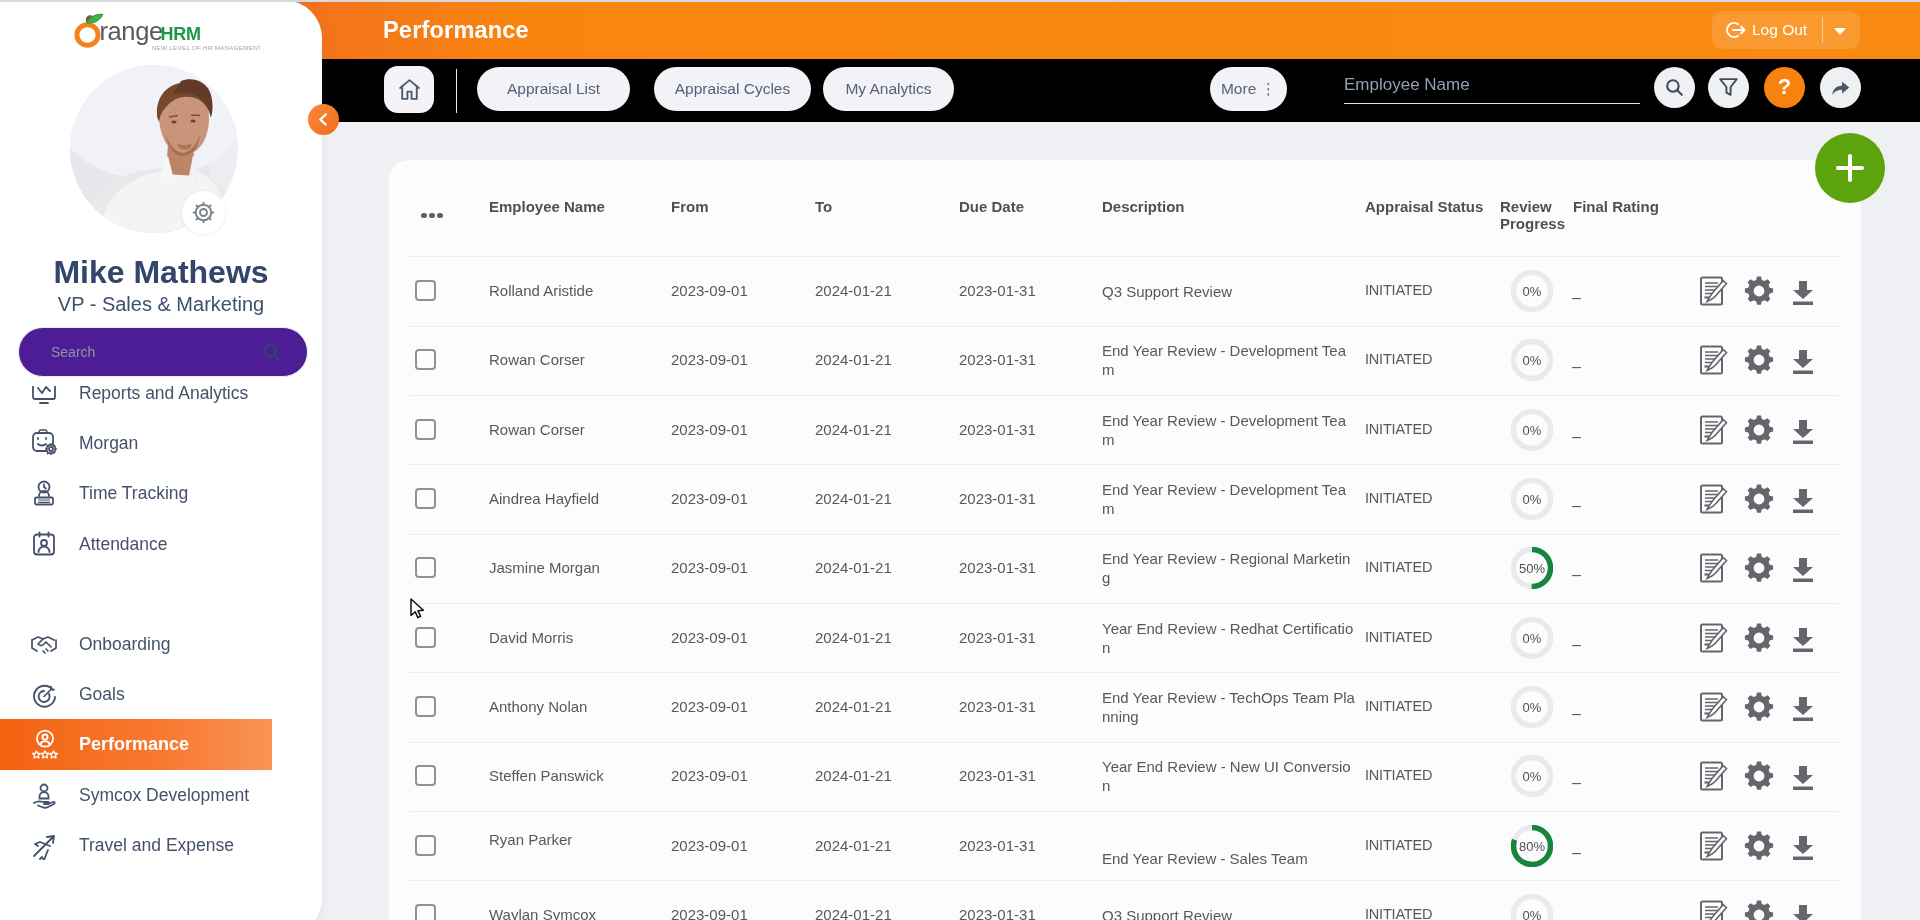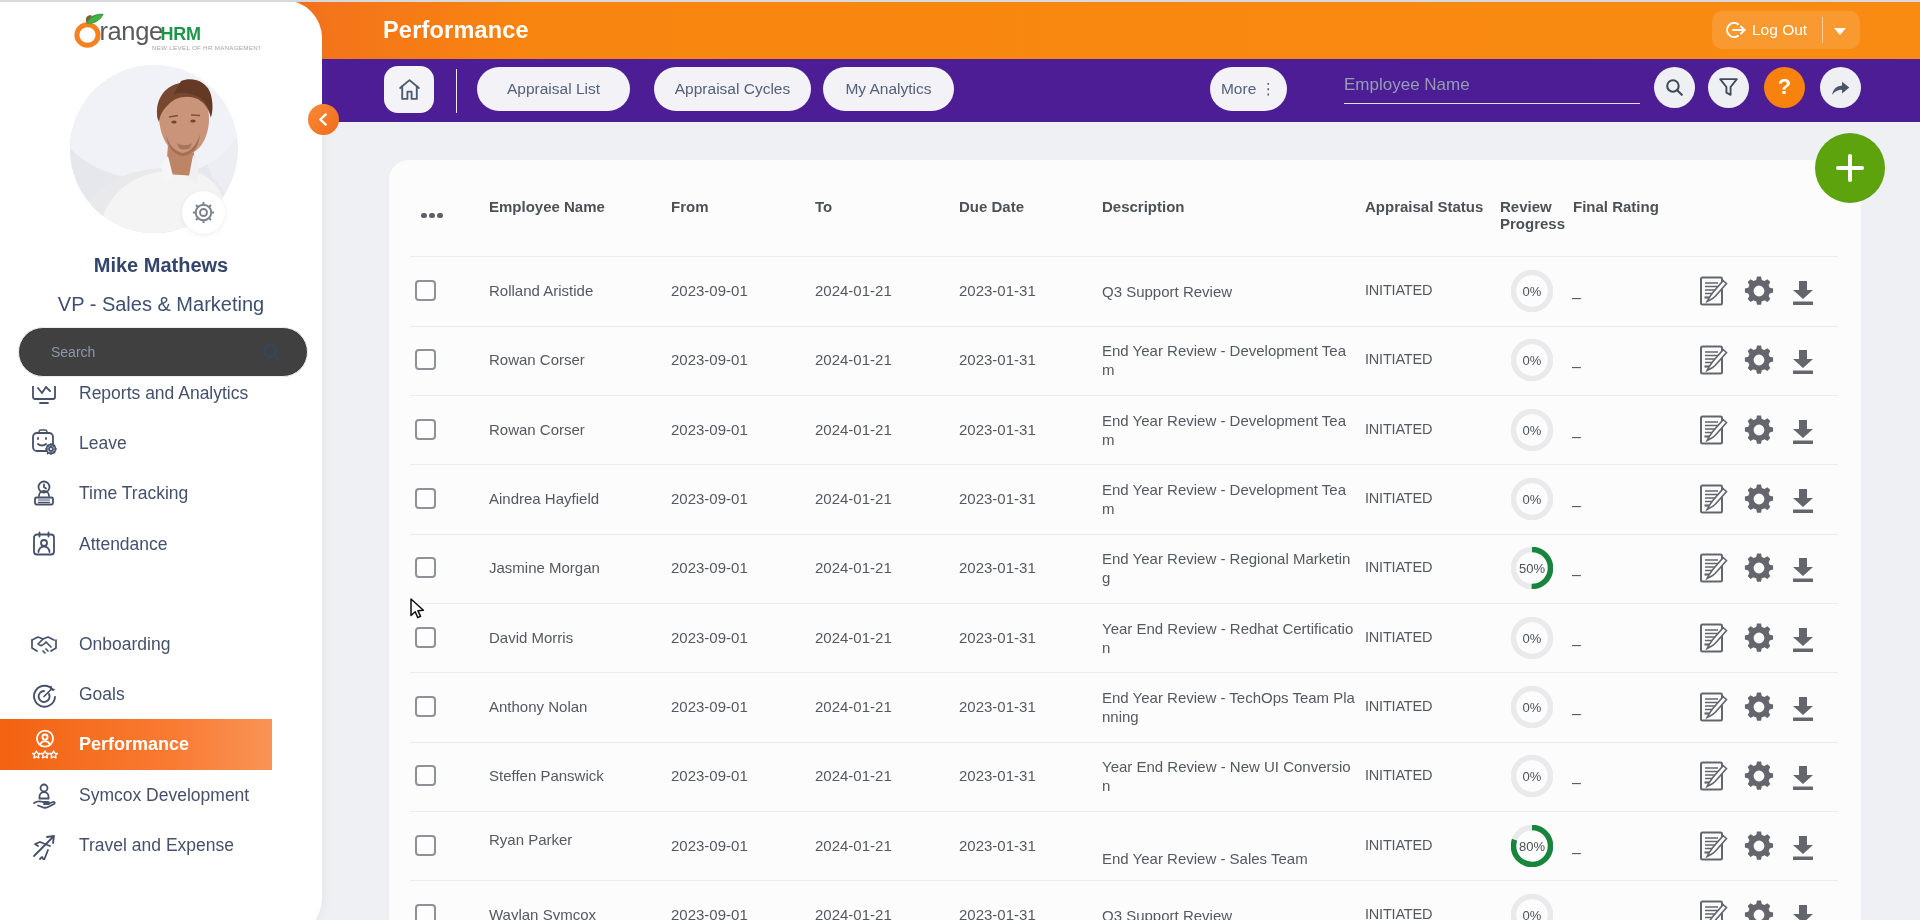--- a/index.html
+++ b/index.html
@@ -11,41 +11,41 @@
 #topline { left:0; top:0; width:1920px; height:2px; background:#d7d9dc; z-index:60; }
 #header { left:280px; top:2px; width:1640px; height:57px; background:linear-gradient(90deg,#f3701d 0%,#f8850f 15%,#f98b12 100%); z-index:5; }
 #hdr-title { left:383px; top:17px; font-size:23.5px; font-weight:bold; color:#fff; z-index:6; letter-spacing:0.2px; }
 #logout { left:1712px; top:11px; width:148px; height:38px; background:rgba(255,255,255,0.13); border-radius:10px; z-index:6; }
 #logout .sep { position:absolute; left:110px; top:6px; width:1px; height:26px; background:rgba(255,255,255,0.5); }
 #logout .txt { position:absolute; left:40px; top:10px; color:#fff; font-size:15.5px; }
 #logout svg { position:absolute; left:12px; top:9px; }
 #logout .caret { position:absolute; left:122px; top:17px; width:0; height:0; border-left:6px solid transparent; border-right:6px solid transparent; border-top:7px solid #fff; }
 
 
-#navbar { left:280px; top:59px; width:1640px; height:63px; background:#4c1d95; z-index:5; }
+#navbar { left:280px; top:59px; width:1640px; height:63px; background:#000000; z-index:5; }
 .navpill { position:absolute; top:8px; height:44px; background:#f2f2f7; border-radius:22px; color:#55617b; font-size:15.5px; line-height:44px; text-align:center; }
 #hometile { position:absolute; left:104px; top:7px; width:50px; height:47px; background:#f4f4f8; border-radius:14px; }
 #hometile svg { position:absolute; left:13px; top:11px; }
 #nav-sep { position:absolute; left:176px; top:10px; width:1px; height:44px; background:#e8e8ed; }
 #emp-input { position:absolute; left:1064px; top:16px; width:296px; color:#949eb3; font-size:17px; }
 #emp-line { position:absolute; left:1064px; top:44px; width:296px; height:1px; background:#e2e2e6; }
 .navcirc { position:absolute; top:8px; width:41px; height:41px; border-radius:50%; background:#eef0f3; }
 .navcirc svg { position:absolute; left:8px; top:8px; }
 #qmark { background:#f8820e; color:#fff; font-size:22px; font-weight:bold; text-align:center; line-height:40px; }
 
 
 #sidebar { left:0; top:0; width:322px; height:938px; background:#fff; border-radius:0 38px 40px 0; z-index:10; box-shadow:0 0 12px rgba(120,120,130,0.10); }
 #collapse { left:308px; top:104px; width:31px; height:31px; border-radius:50%; background:linear-gradient(135deg,#f98a38,#f06c1b); z-index:12; }
 #logo { left:74px; top:10px; z-index:11; }
 #avatar { left:69px; top:64px; z-index:11; }
 #gearbadge { left:182px; top:191px; width:43px; height:43px; background:#fff; border-radius:50%; z-index:12; box-shadow:0 1px 4px rgba(0,0,0,0.08); }
 #gearbadge svg { position:absolute; left:8px; top:8px; }
-#uname { left:0; top:254px; width:322px; text-align:center; font-size:20px; font-weight:bold; color:#33456b; z-index:11; }
+#uname { left:0; top:254px; width:322px; text-align:center; font-size:32px; font-weight:bold; color:#33456b; z-index:11; }
 #utitle { left:0; top:293px; width:322px; text-align:center; font-size:20px; color:#3e5070; z-index:11; }
-#searchbox { left:18px; top:327px; width:290px; height:50px; background:#404040; border:1px solid #ededf1; border-radius:25px; z-index:12; }
+#searchbox { left:18px; top:327px; width:290px; height:50px; background:#4c1d95; border:1px solid #ededf1; border-radius:25px; z-index:12; }
 #searchbox .ph { position:absolute; left:32px; top:16px; font-size:14px; color:#8f96a8; }
 #searchbox svg { position:absolute; right:24px; top:13px; }
 #menu { left:0; top:386px; width:272px; height:497px; overflow:hidden; z-index:11; }
 .mitem { position:absolute; left:0; width:322px; height:50px; }
 .mitem .lbl { position:absolute; left:79px; top:15.5px; font-size:17.5px; color:#45516b; }
 .mitem svg { position:absolute; left:30px; top:12px; }
 #active-pill { position:absolute; left:0; top:333px; width:318px; height:51px; background:linear-gradient(90deg,#f26210 0%,#f97b33 55%,#f9a067 100%); border-radius:0 26px 26px 0; }
 #active-pill .lbl { position:absolute; left:79px; top:15px; font-size:18px; color:#fff; font-weight:bold; }
 #active-pill svg { position:absolute; left:30px; top:10px; }
 
@@ -435,21 +435,21 @@
         <g fill="none" stroke="#45516b" stroke-width="1.8" stroke-linecap="round">
           <path d="M9 4 v-1.2 a2 2 0 0 1 2 -1.8 h4 a2 2 0 0 1 2 1.8 V4" stroke-width="1.5"></path>
           <rect x="3" y="4" width="20" height="18" rx="4"></rect>
           <path d="M8 9 v1 M16 9 v1"></path>
           <path d="M8 15 c2 2 6 2 8 0"></path>
           <circle cx="21" cy="20" r="4.5" fill="#fff"></circle>
           <circle cx="21" cy="20" r="2"></circle>
           <path d="M21 14.8 v1.4 M21 23.8 v1.4 M15.8 20 h1.4 M24.8 20 h1.4 M17.3 16.3 l1 1 M23.7 22.7 l1 1 M24.7 16.3 l-1 1 M18.3 23.7 l-1 1" stroke-width="1.4"></path>
         </g>
       </svg>
-      <div class="lbl">Leave</div>
+      <div class="lbl">Morgan</div>
     </div>
     <div class="mitem" style="top:81.70000000000002px;">
       <svg width="28" height="28" viewBox="0 0 28 28">
         <g fill="none" stroke="#45516b" stroke-width="1.8" stroke-linecap="round">
           <circle cx="14" cy="7" r="5.5"></circle>
           <path d="M14 4.5 V7 L16 8.5"></path>
           <path d="M9 16 a5 5 0 0 1 10 0"></path>
           <rect x="5" y="17.5" width="18" height="7" rx="1.5"></rect>
           <path d="M8.5 20 h11 M8.5 22.4 h11" stroke-width="1.2"></path>
         </g>

